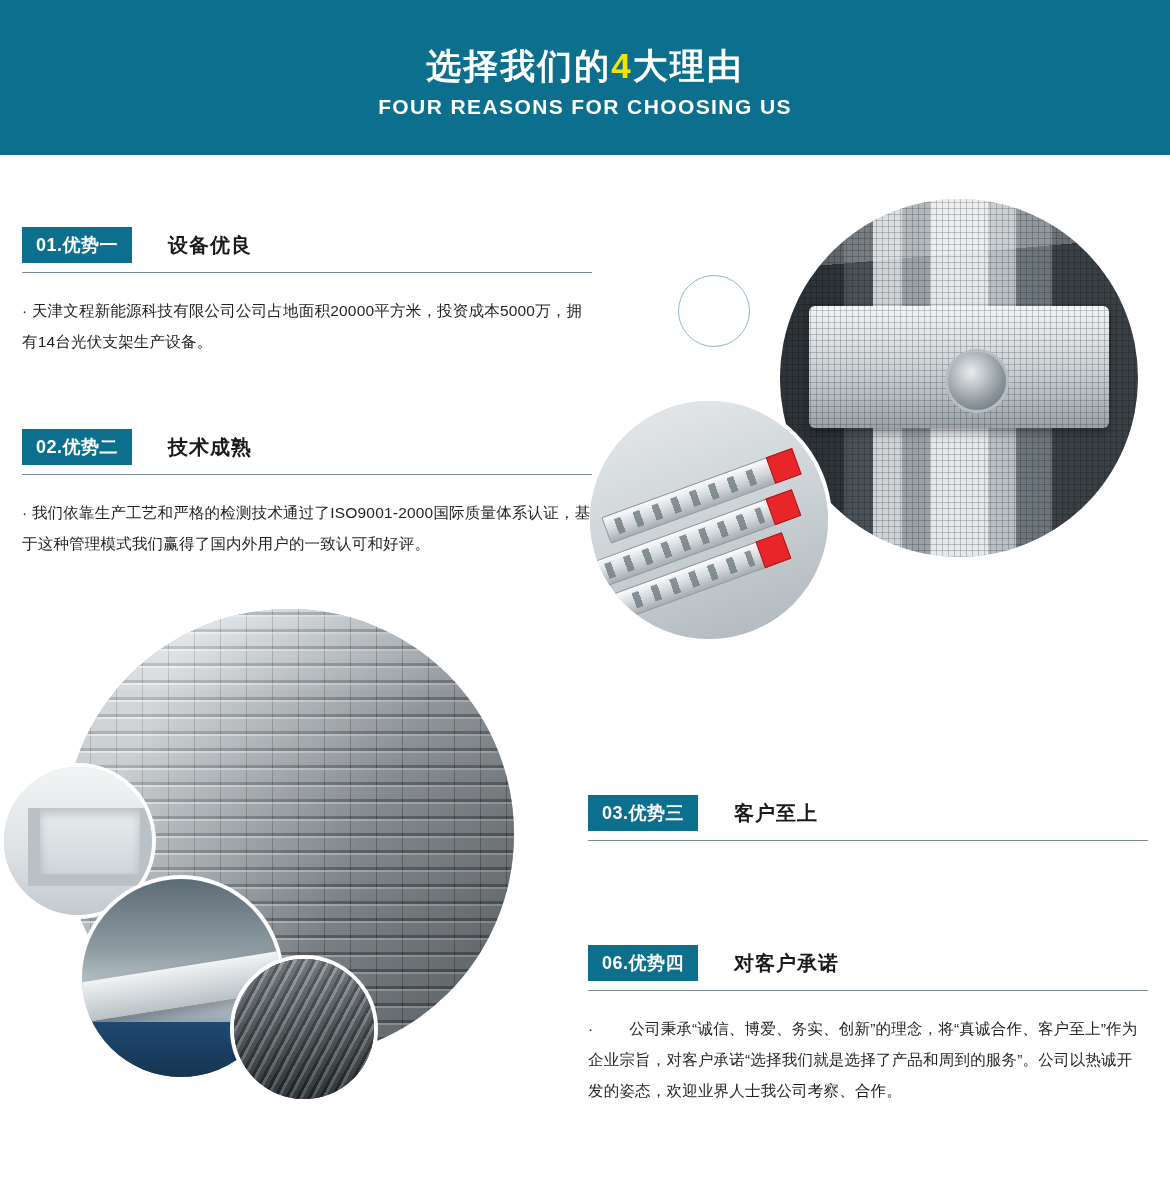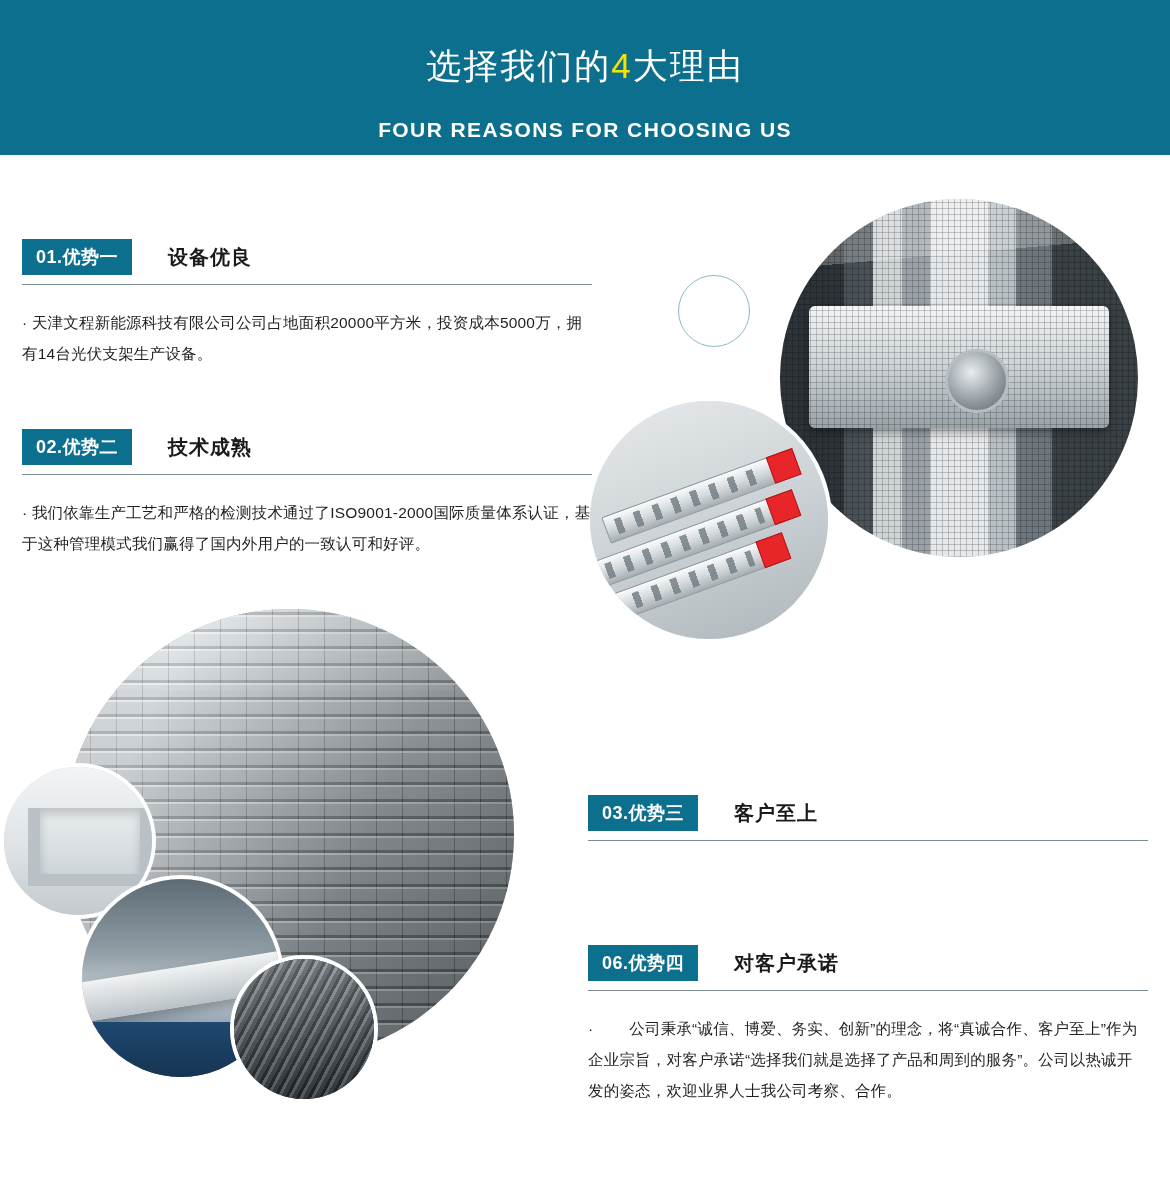--- a/index.html
+++ b/index.html
@@ -20,31 +20,31 @@
     width: 1170px;
     height: 155px;
     background: #0c6f8e;
     position: relative;
     text-align: center;
     box-sizing: border-box;
   }
   .header-title {
     padding-top: 45px;
     font-size: 35px;
-    font-weight: normal;
+    font-weight: bold;
     color: #ffffff;
     letter-spacing: 2px;
     line-height: 1.2;
     white-space: nowrap;
   }
   .header-title .accent {
     color: #f5e400;
   }
   .header-sub {
-    margin-top: 31px;
+    margin-top: 8px;
     font-size: 21px;
     font-weight: bold;
     color: #ffffff;
     letter-spacing: 1.4px;
     white-space: nowrap;
   }
 
   
   .content {
     position: relative;
@@ -94,21 +94,21 @@
     font-size: 15.5px;
     color: #231f20;
     line-height: 2;
     letter-spacing: 0.2px;
   }
   .bullet-dot {
     color: #231f20;
   }
 
   
-  #feature-1 { left: 22px;  top: 72px;  width: 570px; margin-top: 12px; }
+  #feature-1 { left: 22px;  top: 72px;  width: 570px; }
   #feature-2 { left: 22px;  top: 274px; width: 570px; }
   #feature-3 { left: 588px; top: 612px; width: 560px; margin-top: 28px; }
   #feature-4 { left: 588px; top: 790px; width: 560px; }
 
   
   .circle {
     position: absolute;
     border-radius: 50%;
     overflow: hidden;
     background: #d9dde0;

